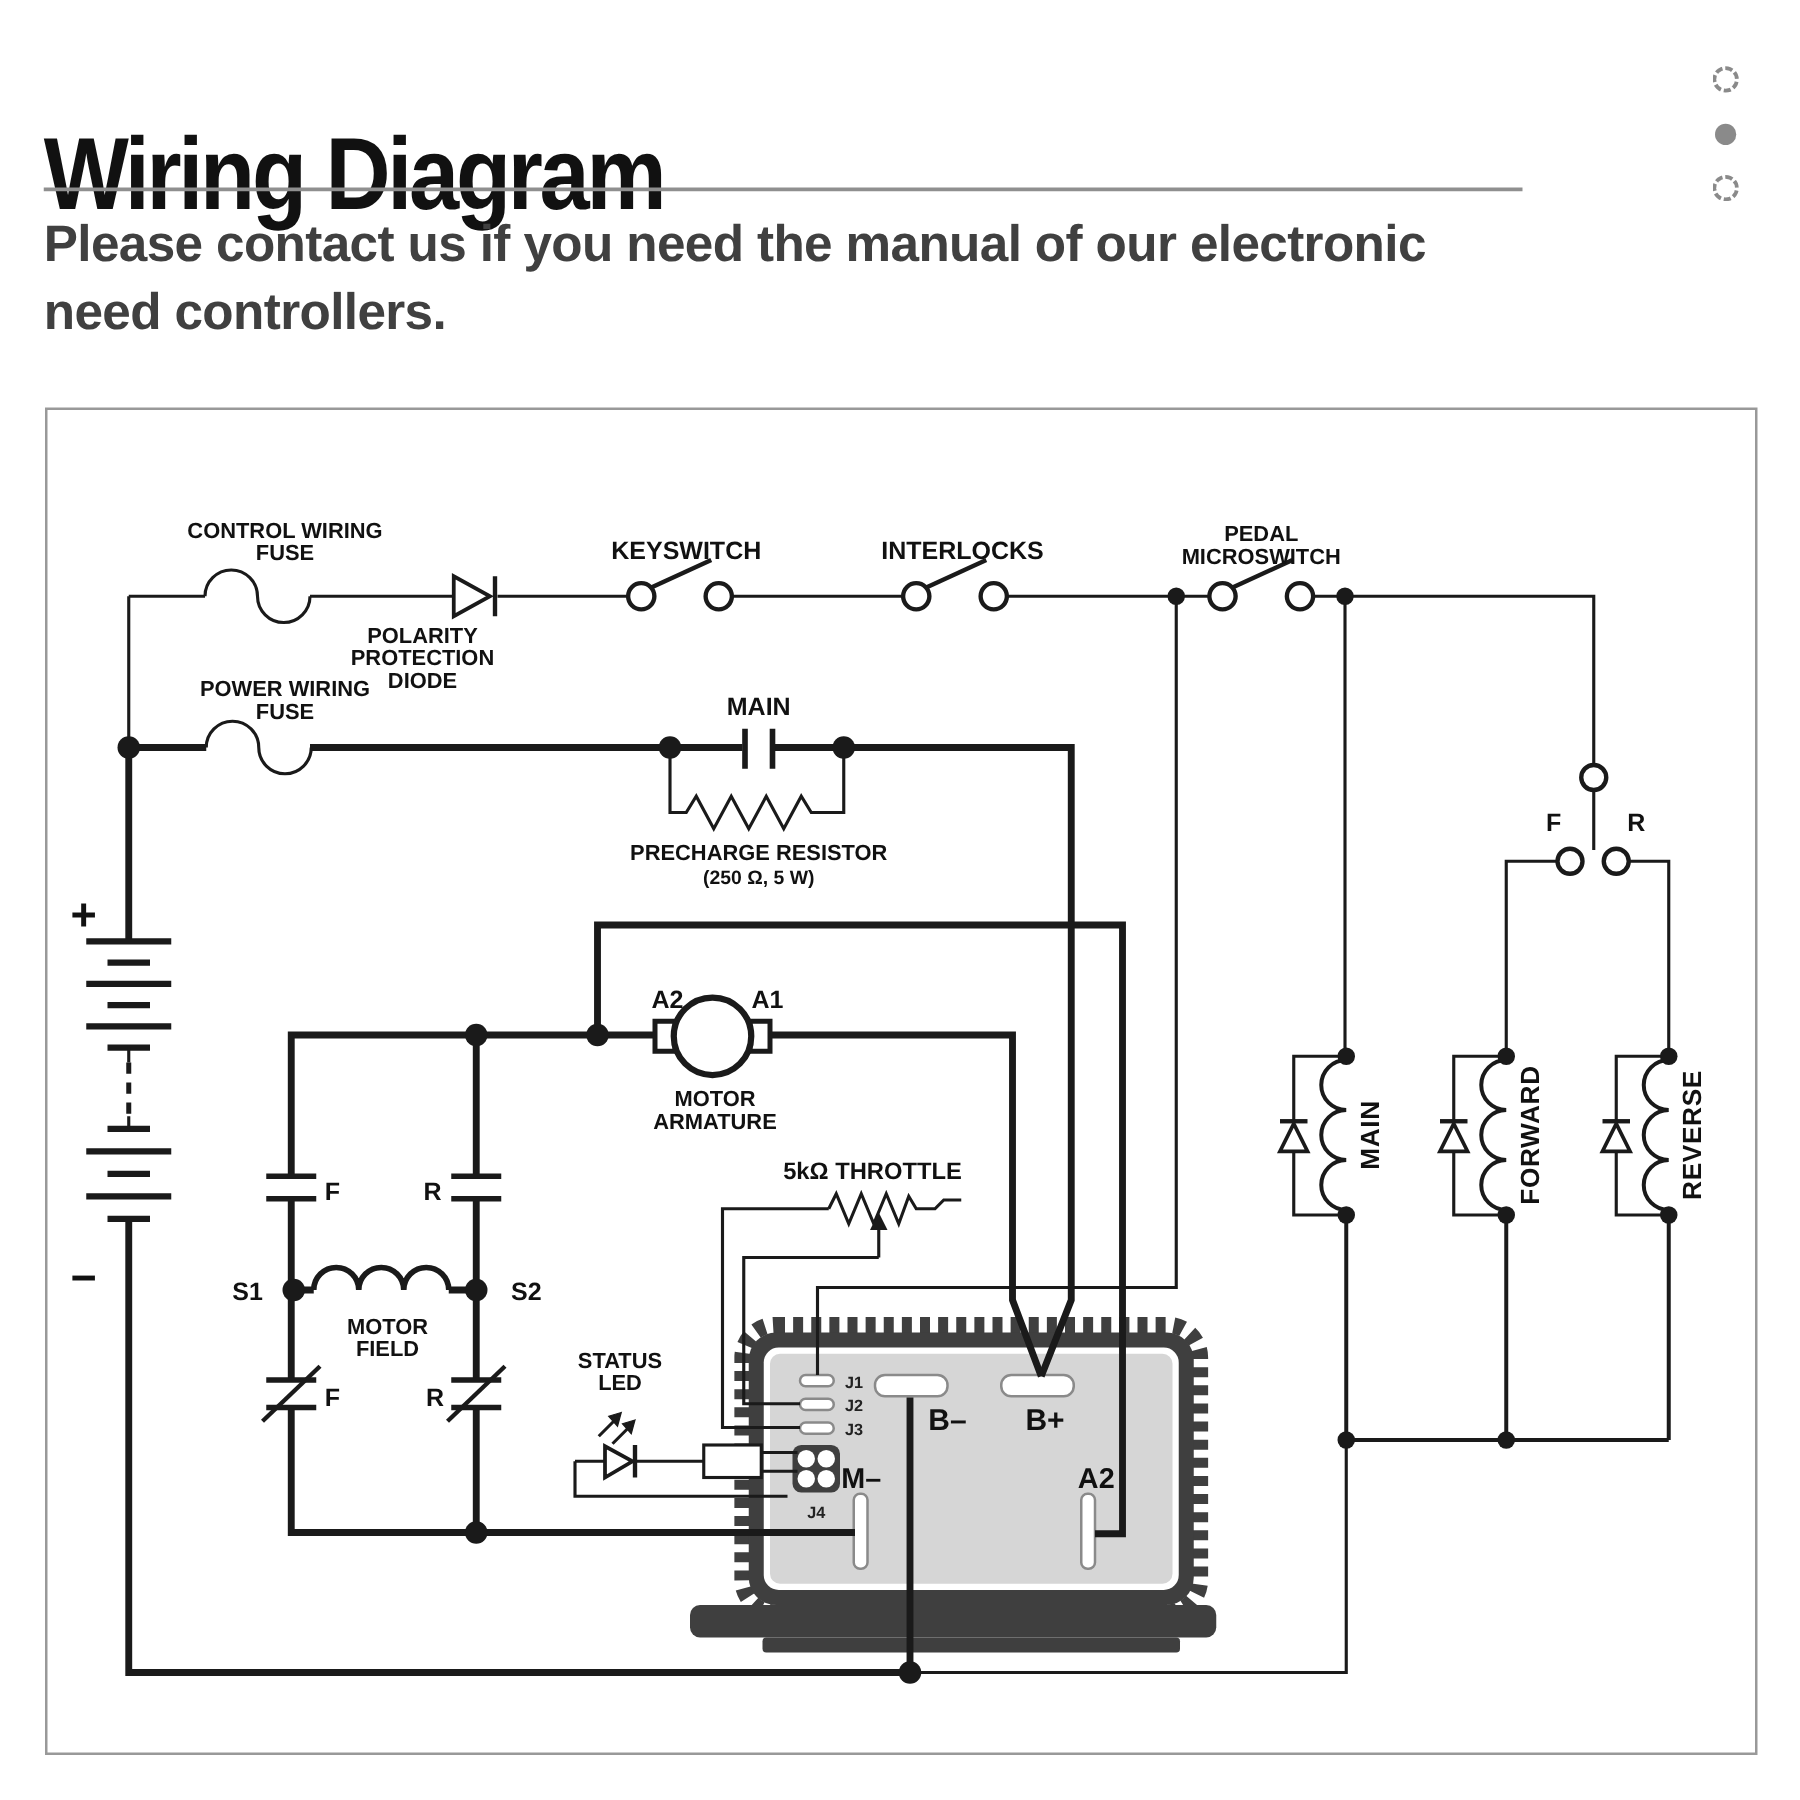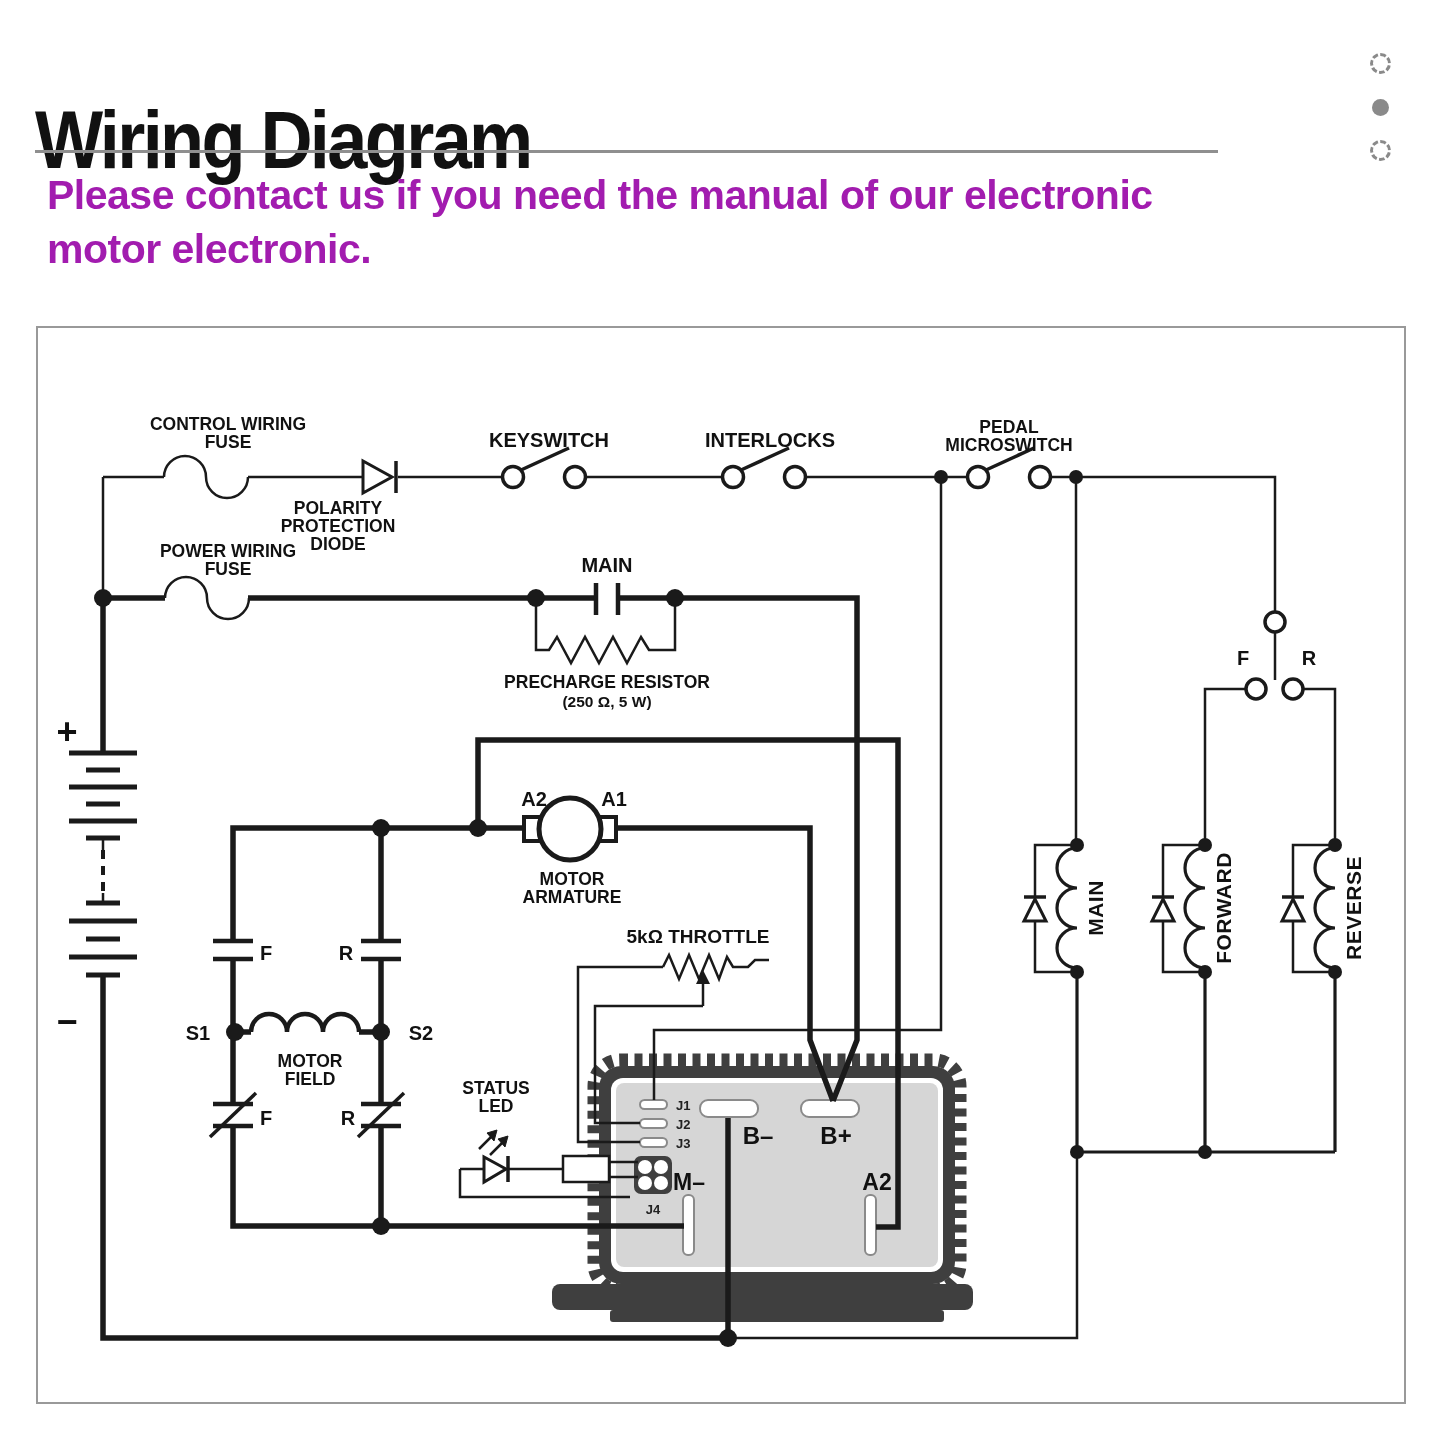--- a/index.html
+++ b/index.html
@@ -1,41 +1,41 @@
 <!DOCTYPE html>
 <html><head>
 <meta charset="utf-8">
 <style>
   html,body{margin:0;padding:0;background:#ffffff;}
   body{width:1440px;height:1440px;position:relative;font-family:"Liberation Sans",sans-serif;overflow:hidden;}
   .page-title{position:absolute;left:35px;top:38px;font-size:82px;font-weight:bold;color:#111;
     letter-spacing:-3px;transform:scaleX(.88);transform-origin:left top;white-space:nowrap;}
   .divider{position:absolute;left:35px;top:150px;width:1183px;height:3px;background:#8f8f8f;}
   .subtitle{position:absolute;left:35px;top:168px;width:1200px;font-size:41px;font-weight:bold;
-    color:#a21caf;line-height:1.32;letter-spacing:-0.5px;margin-left:12px;}
+    color:#404040;line-height:1.32;letter-spacing:-0.5px;}
   .carousel{position:absolute;left:1362px;top:50px;width:40px;height:120px;}
   .spinner-dashed{position:absolute;width:21px;height:21px;border:3px dashed #8a8a8a;border-radius:50%;left:8px;box-sizing:border-box;}
   .dot-solid{position:absolute;width:17px;height:17px;background:#8a8a8a;border-radius:50%;left:10px;top:49px;}
   .diagram-wrap{position:absolute;left:0;top:0;}
   svg text{font-family:"Liberation Sans",sans-serif;}
   .lbl{font-weight:bold;fill:#111;font-size:17.5px;}
   .lbl-sm{font-weight:bold;fill:#111;font-size:15.5px;}
   .lbl-md{font-weight:bold;fill:#111;font-size:20px;}
   .lbl-coil{font-weight:bold;fill:#111;font-size:21px;letter-spacing:.5px;}
   .lbl-term{font-weight:bold;fill:#111;font-size:24px;}
   .lbl-pin{font-weight:bold;fill:#222;font-size:13px;}
   .lbl-batt{font-weight:bold;fill:#111;font-size:36px;}
 </style>
 </head>
 <body>
 
 <h1 class="page-title">Wiring Diagram</h1>
 <div class="divider"></div>
 <div class="subtitle"><span>Please contact us if you need the manual of our electronic</span><br>
-<span>motor electronic.</span></div>
+<span>need controllers.</span></div>
 
 <div class="carousel">
   <div class="spinner-dashed" style="top:3px"></div>
   <div class="dot-solid"></div>
   <div class="spinner-dashed" style="top:90px"></div>
 </div>
 
 <div class="diagram-wrap">
 <svg width="1440" height="1440" viewBox="0 0 1440 1440">
 

